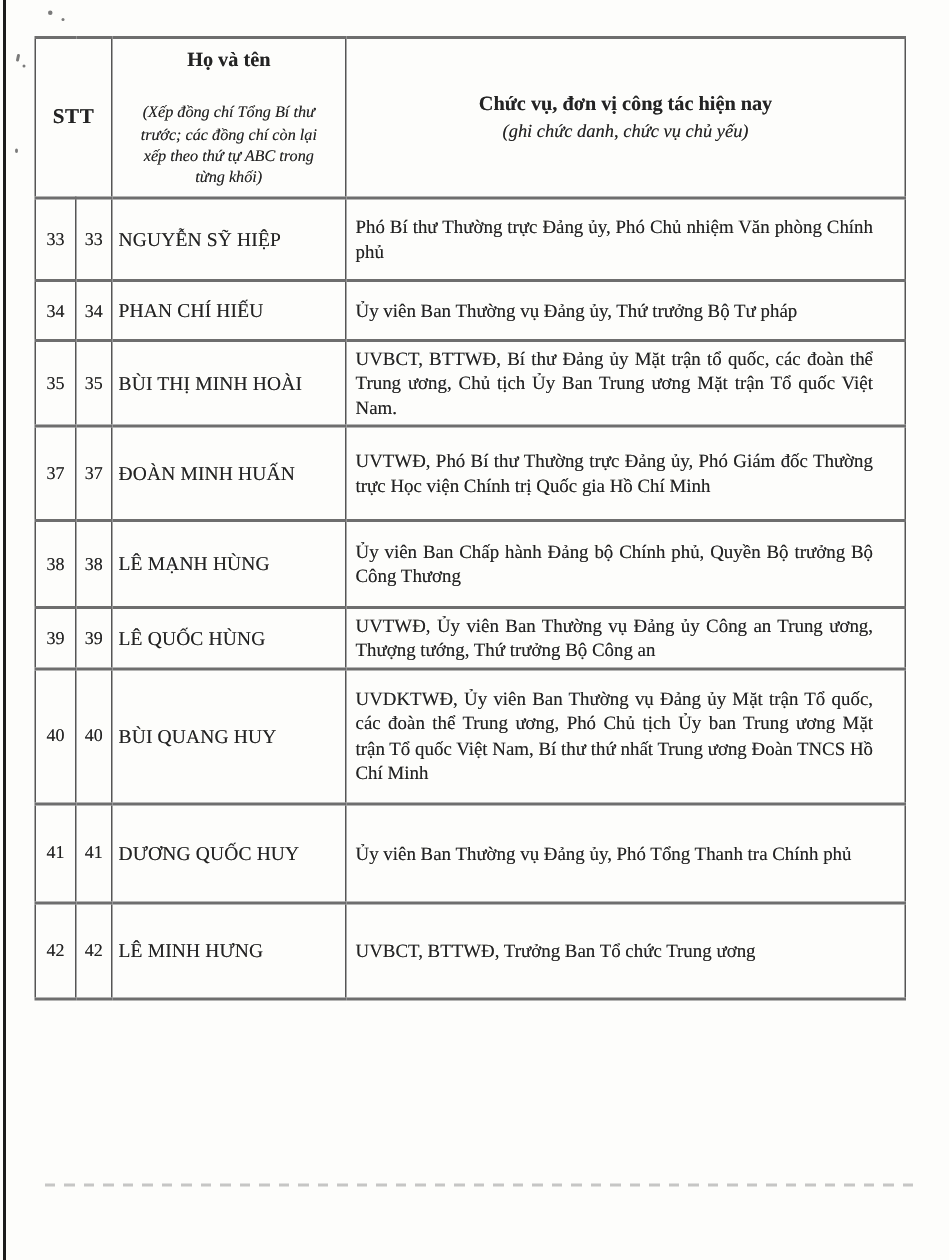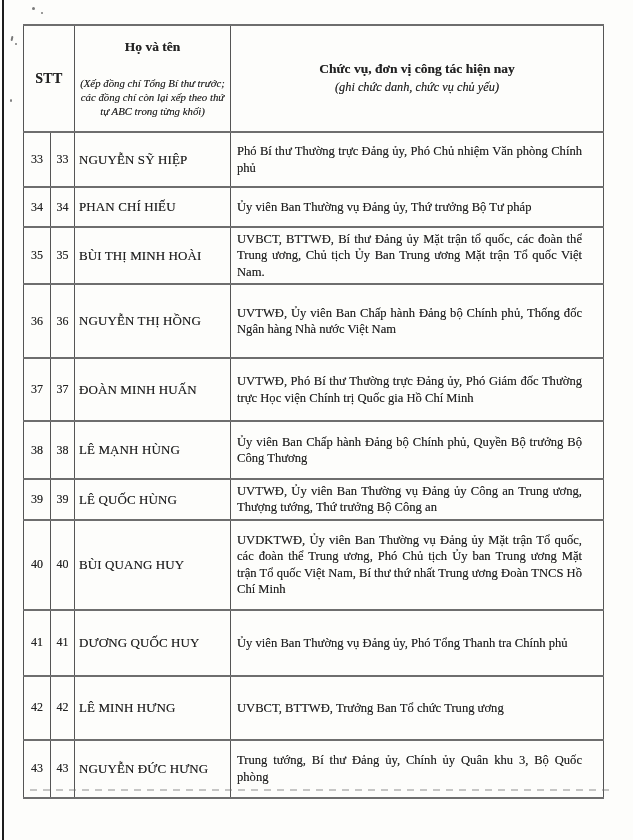--- a/index.html
+++ b/index.html
@@ -54,21 +54,21 @@
   }
   .doc-table { border: 1px solid #3f3f3f; }
   thead tr { height: 107px; }
   .th-stt {
     font-size: 14px; font-weight: bold;
     text-align: center; letter-spacing: 0.4px;
   }
   th { font-weight: normal; }
   .h-title { font-size: 13.5px; font-weight: bold; text-align: center; line-height: 1.25; }
   .h-sub   { font-style: italic; text-align: center; margin-top: 3px; }
-  .h-sub-name { font-size: 10.8px; line-height: 1.32; padding: 0 2px; margin-top: 20px; }
+  .h-sub-name { font-size: 10.8px; line-height: 1.32; padding: 0 17px; margin-top: 20px; }
   .h-sub-pos  { font-size: 12.3px; line-height: 1.3; }
   .c-stt {
     text-align: center;
     font-size: 12px;
   }
   .c-name {
     font-size: 13px;
     padding: 2px 2px 2px 4px;
     letter-spacing: 0.1px;
     line-height: 1.2;
@@ -126,26 +126,20 @@
           <td class="c-stt">34</td>
           <td class="c-name">PHAN CHÍ HIẾU</td>
           <td class="c-pos">Ủy viên Ban Thường vụ Đảng ủy, Thứ trưởng Bộ Tư pháp</td>
         </tr>
         <tr style="height: 50px;">
           <td class="c-stt">35</td>
           <td class="c-stt">35</td>
           <td class="c-name">BÙI THỊ MINH HOÀI</td>
           <td class="c-pos">UVBCT, BTTWĐ, Bí thư Đảng ủy Mặt trận tổ quốc, các đoàn thể Trung ương, Chủ tịch Ủy Ban Trung ương Mặt trận Tổ quốc Việt Nam.</td>
         </tr>
-        <tr style="height: 74px;">
-          <td class="c-stt">36</td>
-          <td class="c-stt">36</td>
-          <td class="c-name">NGUYỄN THỊ HỒNG</td>
-          <td class="c-pos">UVTWĐ, Ủy viên Ban Chấp hành Đảng bộ Chính phủ, Thống đốc Ngân hàng Nhà nước Việt Nam</td>
-        </tr>
         <tr style="height: 63px;">
           <td class="c-stt">37</td>
           <td class="c-stt">37</td>
           <td class="c-name">ĐOÀN MINH HUẤN</td>
           <td class="c-pos">UVTWĐ, Phó Bí thư Thường trực Đảng ủy, Phó Giám đốc Thường trực Học viện Chính trị Quốc gia Hồ Chí Minh</td>
         </tr>
         <tr style="height: 58px;">
           <td class="c-stt">38</td>
           <td class="c-stt">38</td>
           <td class="c-name">LÊ MẠNH HÙNG</td>
@@ -168,23 +162,17 @@
           <td class="c-stt">41</td>
           <td class="c-name">DƯƠNG QUỐC HUY</td>
           <td class="c-pos">Ủy viên Ban Thường vụ Đảng ủy, Phó Tổng Thanh tra Chính phủ</td>
         </tr>
         <tr style="height: 64px;">
           <td class="c-stt">42</td>
           <td class="c-stt">42</td>
           <td class="c-name">LÊ MINH HƯNG</td>
           <td class="c-pos">UVBCT, BTTWĐ, Trưởng Ban Tổ chức Trung ương</td>
         </tr>
-        <tr style="height: 58px;">
-          <td class="c-stt">43</td>
-          <td class="c-stt">43</td>
-          <td class="c-name">NGUYỄN ĐỨC HƯNG</td>
-          <td class="c-pos">Trung tướng, Bí thư Đảng ủy, Chính ủy Quân khu 3, Bộ Quốc phòng</td>
-        </tr>
       </tbody>
   </table>
 
   <div class="smudge-band"></div>
 </div>
 
 </body></html>

